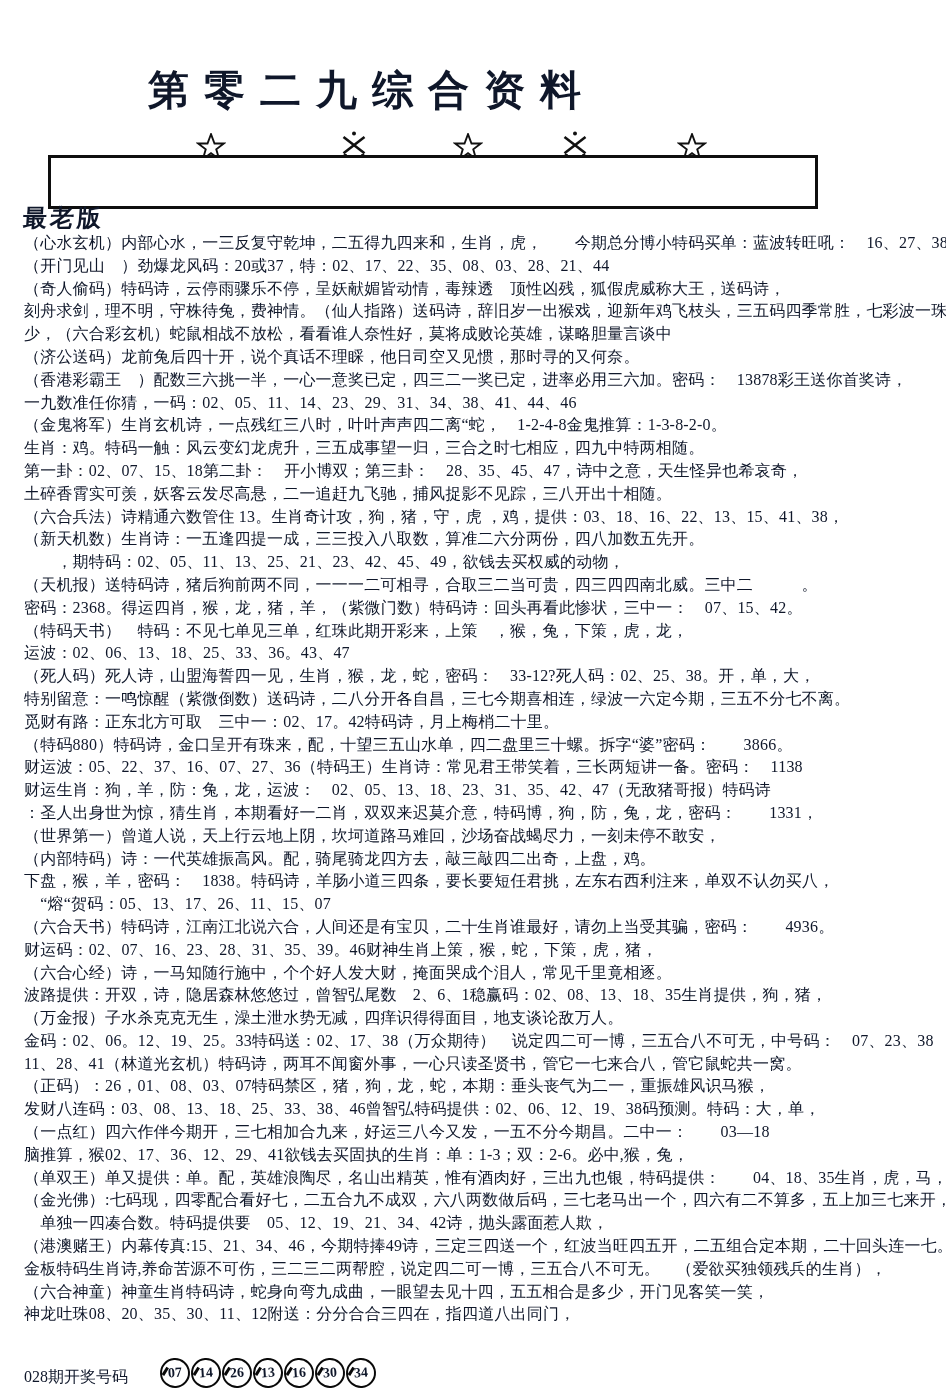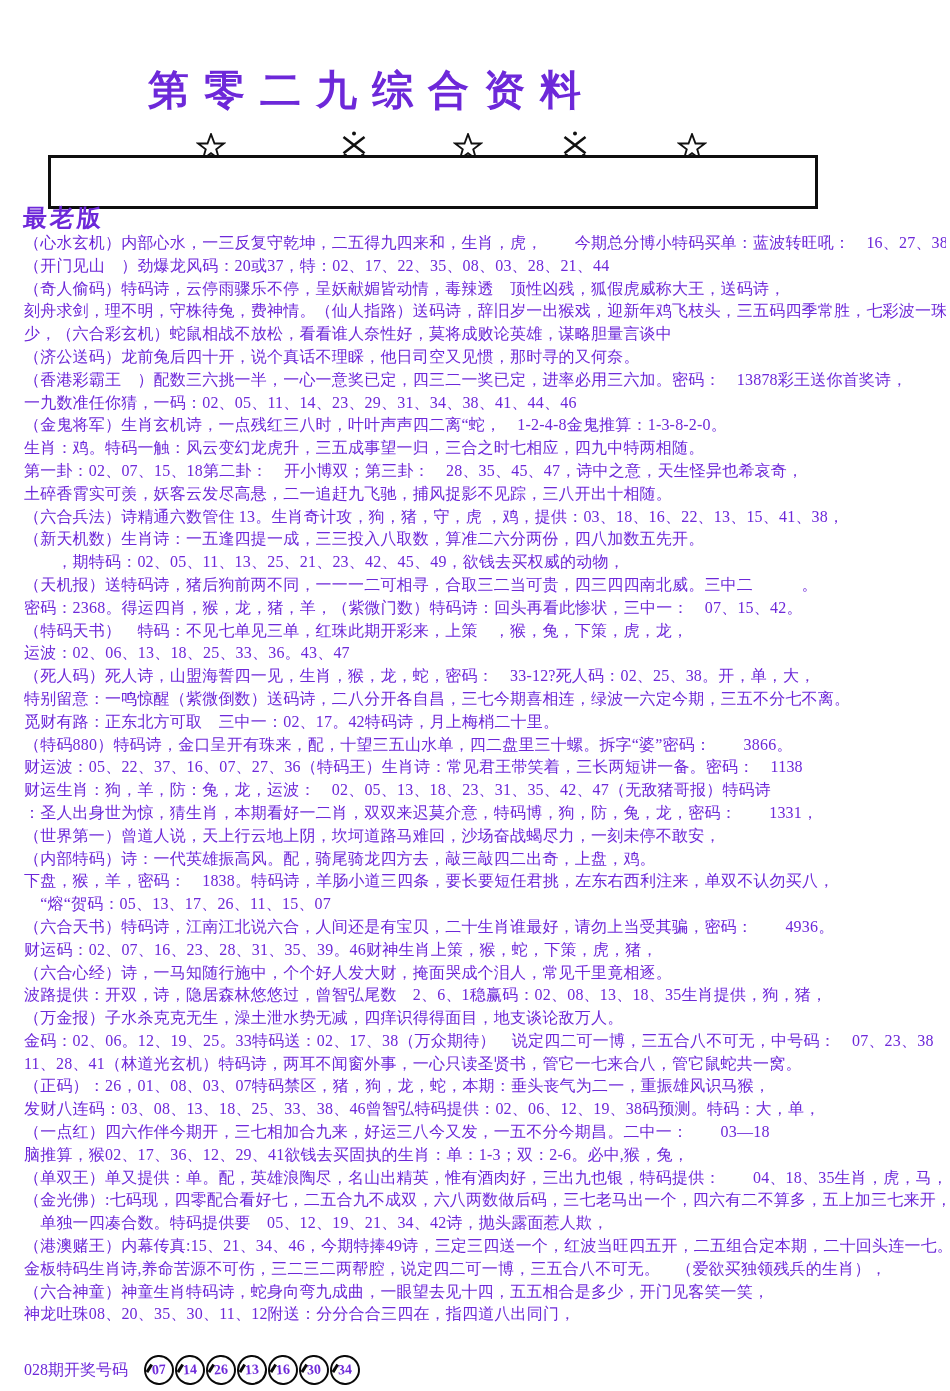--- a/index.html
+++ b/index.html
@@ -1,21 +1,21 @@
 <!DOCTYPE html>
 <html><head>
 <meta charset="utf-8">
 <style>
   html,body{margin:0;padding:0;background:#e8e8e8;}
   .page{
     position:relative;
     width:950px;height:1391px;
     margin:0 auto;
     background:#ffffff;
-    color:#6d28d9;
+    color:#0f172a;
     font-family:"Liberation Serif","DejaVu Serif",serif;
     overflow:hidden;
   }
   .title{
     position:absolute;left:148px;top:66px;
     font-size:41px;line-height:1.2;
     letter-spacing:15px;font-weight:600;
     white-space:pre;
   }
   .decor-icon{position:absolute;top:133px;width:30px;height:28px;display:block;}
@@ -32,22 +32,22 @@
   }
   .body-text{
     position:absolute;left:24px;top:232px;width:922px;
     font-size:16px;line-height:22.8px;
     white-space:pre;overflow:hidden;
     letter-spacing:0.2px;
   }
   .body-text div{height:22.8px;overflow:hidden;}
   .footer-row{
     position:absolute;left:24px;top:1352px;width:922px;height:36px;
-    display:flex;align-items:center;
-    font-size:16px;white-space:pre;
+    display:flex;align-items:flex-end;
+    font-size:16px;white-space:pre;gap:16px;
   }
   .draw-label{flex:0 0 auto;}
   .draw-circles{display:inline-flex;margin-left:16px;gap:1px;flex:0 0 auto;}
   .draw-circles span{
     position:relative;
     width:26px;height:26px;
     border:2.5px solid #090909;border-radius:50%;
     display:inline-flex;align-items:center;justify-content:center;
     font-weight:800;font-size:14px;
     transform:rotate(-4deg);

